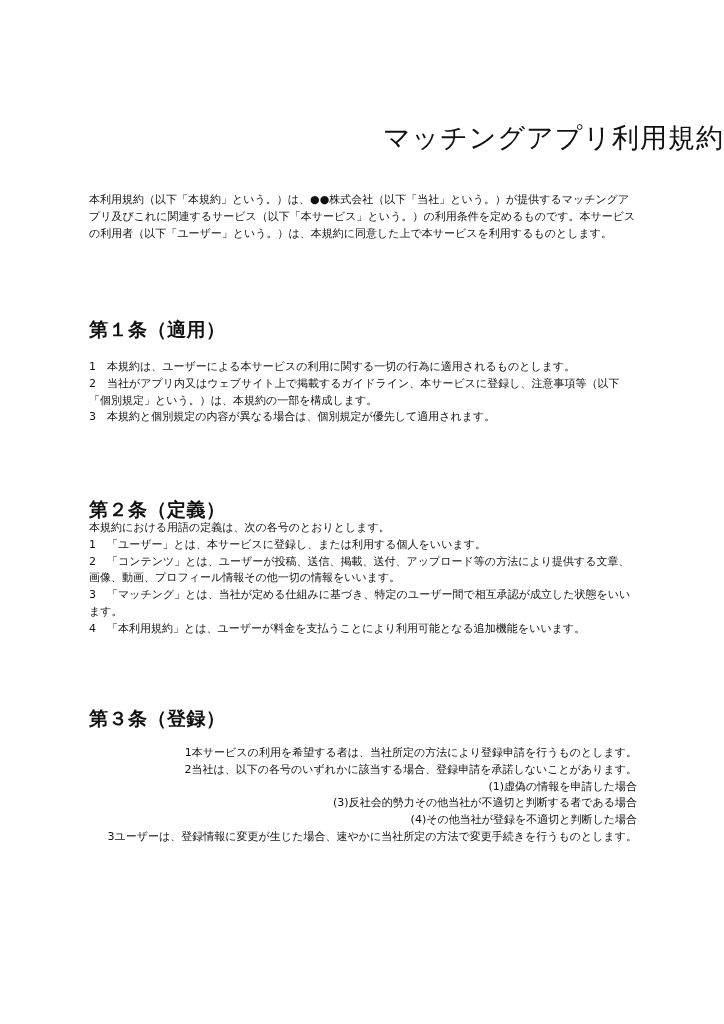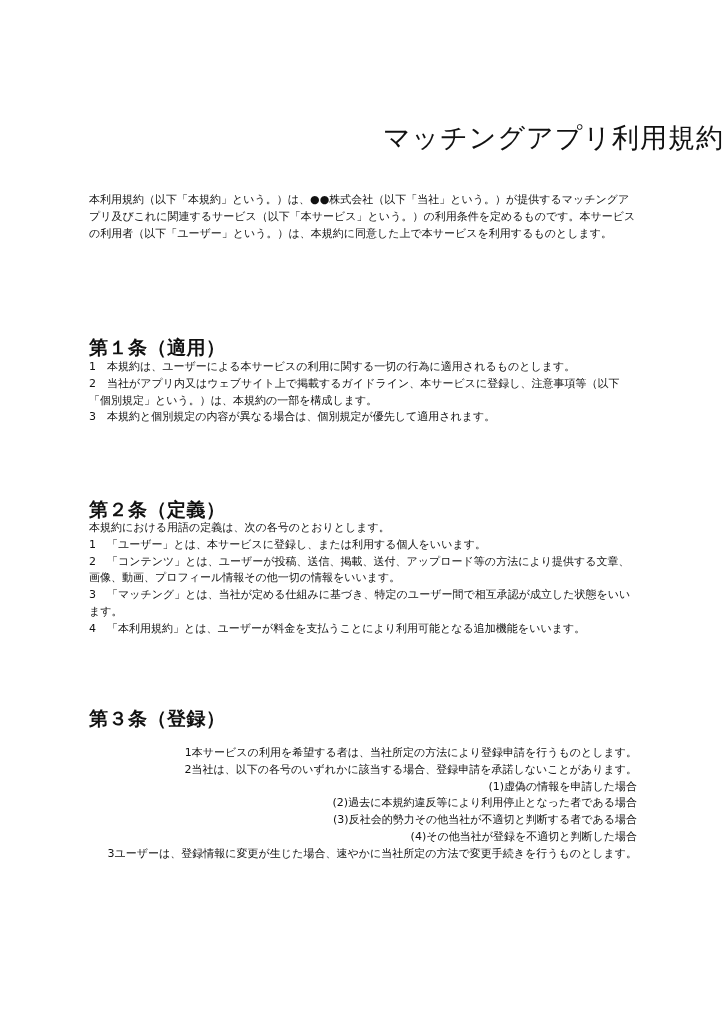--- a/index.html
+++ b/index.html
@@ -26,40 +26,39 @@
 <body>
 
 <div class="page">
 
   <h1 class="title">マッチングアプリ利用規約</h1>
 
   <div class="block" style="top:192px;">
     <p>本利用規約（以下「本規約」という。）は、●●株式会社（以下「当社」という。）が提供するマッチングアプリ及びこれに関連するサービス（以下「本サービス」という。）の利用条件を定めるものです。本サービスの利用者（以下「ユーザー」という。）は、本規約に同意した上で本サービスを利用するものとします。</p>
   </div>
 
-  <h2 class="heading" style="top:334px;text-align:center;">第１条（適用）</h2>
+  <h2 class="heading" style="top:316px;text-align:center;">第１条（適用）</h2>
   <div class="block" style="top:359px;">
     <span class="item"><span class="num">1</span><span>本規約は、ユーザーによる本サービスの利用に関する一切の行為に適用されるものとします。</span></span>
     <span class="item"><span class="num">2</span><span>当社がアプリ内又はウェブサイト上で掲載するガイドライン、本サービスに登録し、注意事項等（以下「個別規定」という。）は、本規約の一部を構成します。</span></span>
     <span class="item"><span class="num">3</span><span>本規約と個別規定の内容が異なる場合は、個別規定が優先して適用されます。</span></span>
   </div>
 
   <h2 class="heading" style="top:496px;">第２条（定義）</h2>
   <div class="block" style="top:520px;">
     <span class="item">本規約における用語の定義は、次の各号のとおりとします。</span>
     <span class="item"><span class="num">1</span><span>「ユーザー」とは、本サービスに登録し、または利用する個人をいいます。</span></span>
     <span class="item"><span class="num">2</span><span>「コンテンツ」とは、ユーザーが投稿、送信、掲載、送付、アップロード等の方法により提供する文章、画像、動画、プロフィール情報その他一切の情報をいいます。</span></span>
     <span class="item"><span class="num">3</span><span>「マッチング」とは、当社が定める仕組みに基づき、特定のユーザー間で相互承認が成立した状態をいいます。</span></span>
     <span class="item"><span class="num">4</span><span>「本利用規約」とは、ユーザーが料金を支払うことにより利用可能となる追加機能をいいます。</span></span>
   </div>
 
   <h2 class="heading" style="top:705px;">第３条（登録）</h2>
   <div class="block" style="top:745px;text-align:right;">
     <span class="item"><span class="num">1</span><span>本サービスの利用を希望する者は、当社所定の方法により登録申請を行うものとします。</span></span>
     <span class="item"><span class="num">2</span><span>当社は、以下の各号のいずれかに該当する場合、登録申請を承諾しないことがあります。</span></span>
     <span class="sub"><span class="subnum">(1)</span><span>虚偽の情報を申請した場合</span></span>
-    <span class="sub"><span class="subnum">(2)</span><span>過去に本規約違反等により利用停止となった者である場合</span></span>
     <span class="sub"><span class="subnum">(3)</span><span>反社会的勢力その他当社が不適切と判断する者である場合</span></span>
     <span class="sub"><span class="subnum">(4)</span><span>その他当社が登録を不適切と判断した場合</span></span>
     <span class="item"><span class="num">3</span><span>ユーザーは、登録情報に変更が生じた場合、速やかに当社所定の方法で変更手続きを行うものとします。</span></span>
   </div>
 
 </div>
 
 </body></html>

